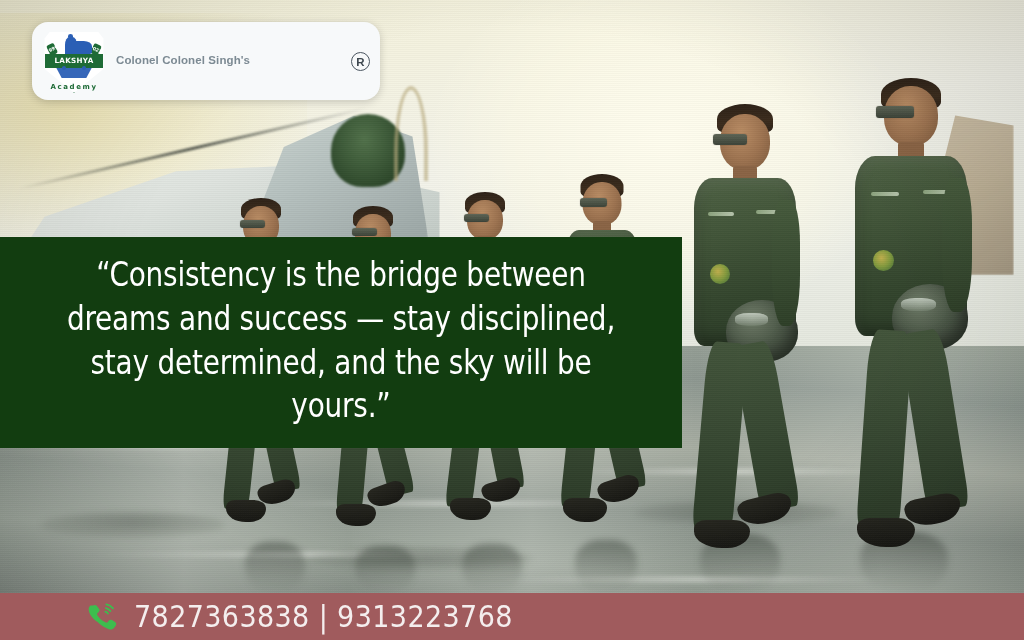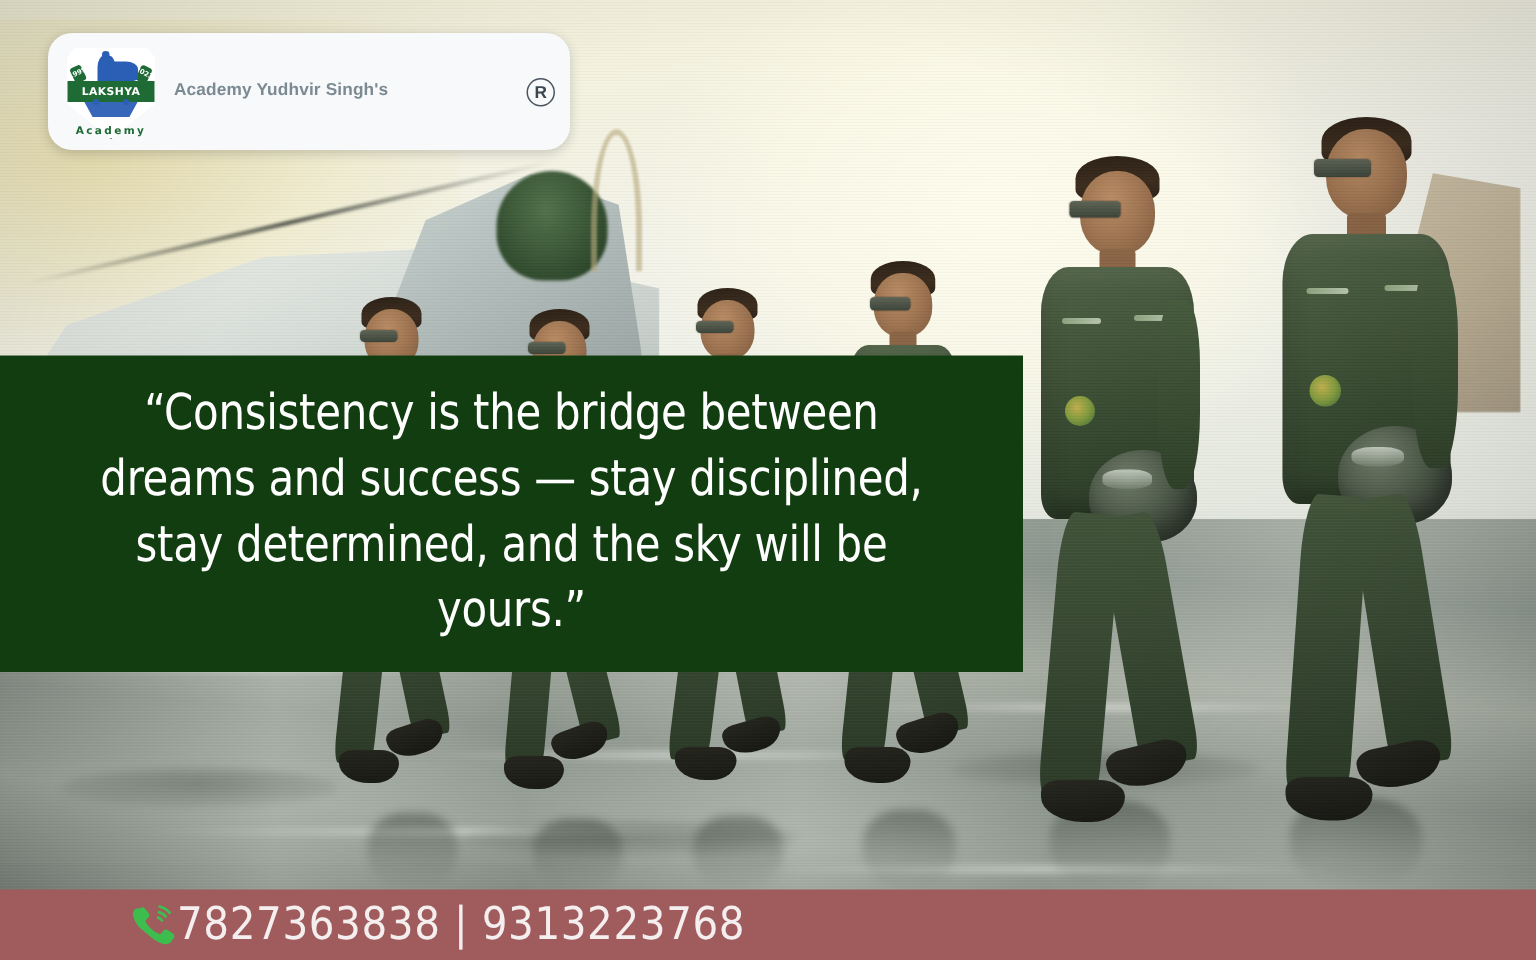--- a/index.html
+++ b/index.html
@@ -322,21 +322,21 @@
   }
   .contact-group { display:flex; align-items:center; }
   .cg-phone { margin-left:86px; }
   .cg-whatsapp { margin-left:98px; }
   .contact-number {
     color:#f4eeee;
     font-family:"DejaVu Sans Condensed", "Liberation Sans Narrow", "Liberation Sans", sans-serif;
     font-size:30px; font-weight:normal; letter-spacing:.4px;
     white-space:nowrap;
   }
-  .cg-phone .contact-number { margin-left:0; }
+  .cg-phone .contact-number { margin-left:16px; }
   .cg-whatsapp .contact-number { margin-left:24px; }
 
   .icon-phone-ring { position:relative; width:32px; height:32px; flex:0 0 32px; }
   .icon-whatsapp  { position:relative; width:34px; height:34px; flex:0 0 34px; }
   .icon-phone-ring svg, .icon-whatsapp svg { display:block; width:100%; height:100%; }
 </style>
 </head>
 <body>
 
 <div class="poster">
@@ -516,21 +516,21 @@
       <div class="badge-band">
         <span>LAKSHYA</span>
       </div>
       <div class="badge-lower"></div>
       <div class="badge-star bs1"></div>
       <div class="badge-star bs2"></div>
       <div class="badge-academy">Academy</div>
     </div>
 
     <div class="logo-text-wrap">
-      <div class="logo-tagline">Academy Yudhvir Singh's</div>
+      <div class="logo-tagline">Colonel Colonel Singh's</div>
       <div class="reg-mark">R</div>
     </div>
   </div>
 
   <div class="quote-overlay">
     <div class="quote-text">“Consistency is the bridge between dreams and success — stay disciplined, stay determined, and the sky will be yours.”</div>
   </div>
 
   <div class="contact-bar">
 

